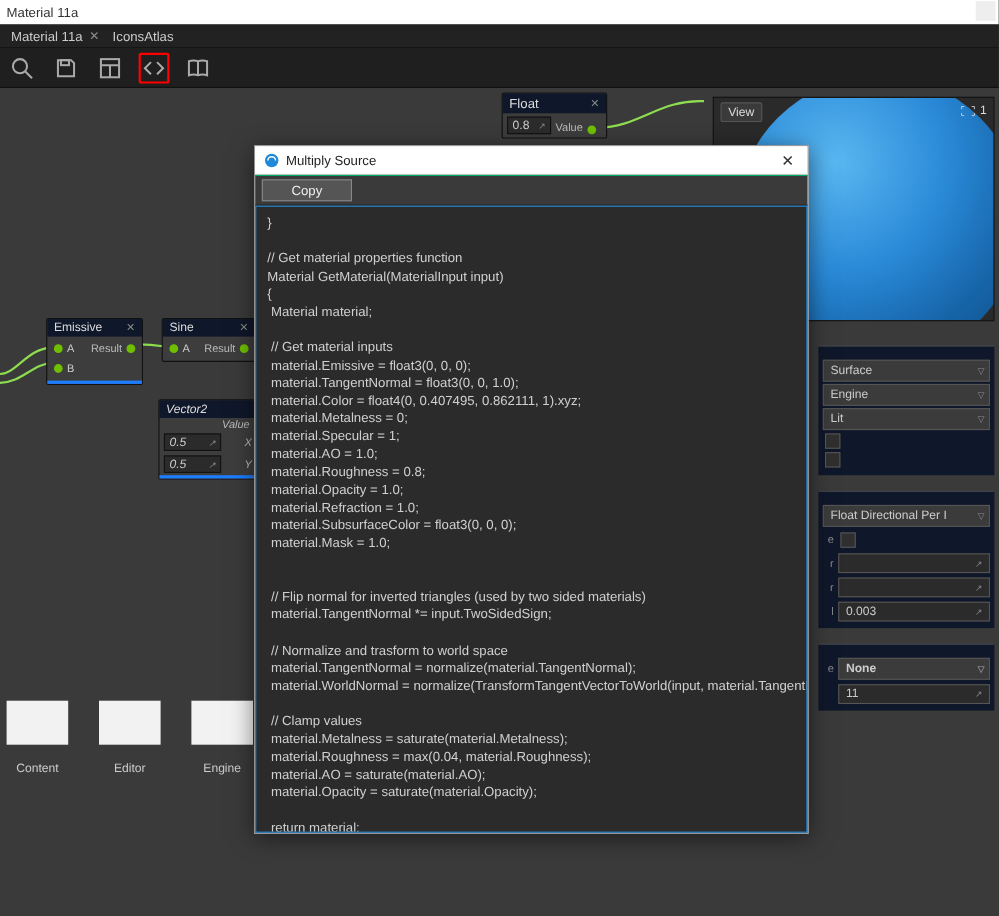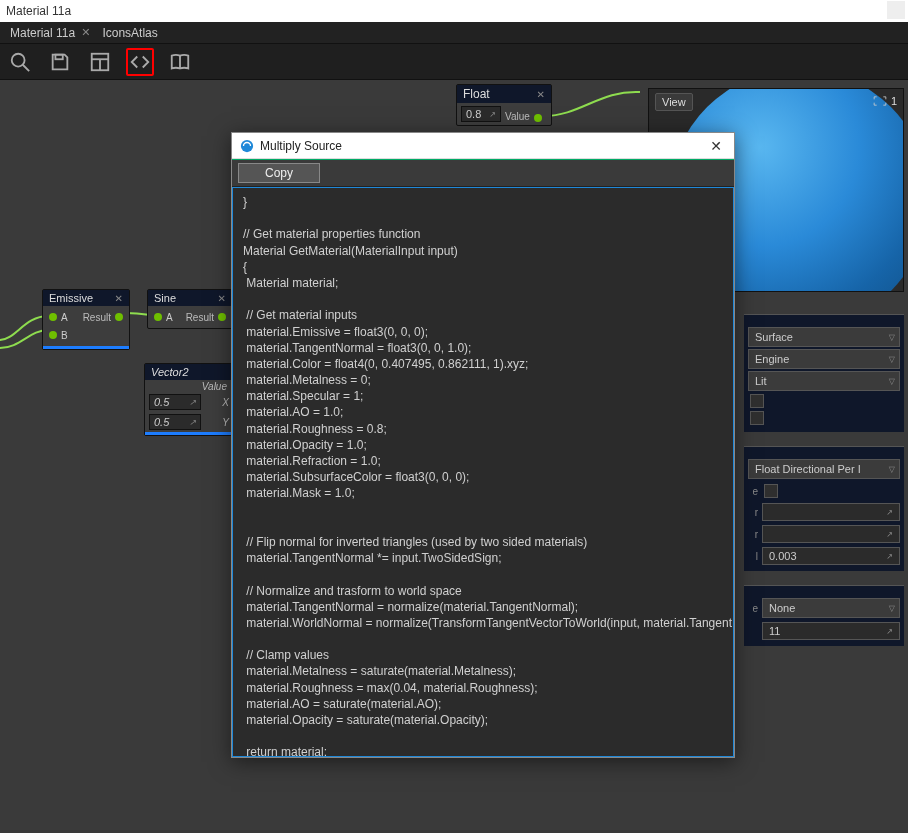--- a/index.html
+++ b/index.html
@@ -266,36 +266,50 @@
               <span class="arr">↗</span>
             </div>
           </div>
       </div>
     </div>
     <div class="sec">
       <div class="secdiv"></div>
       <div class="secpad">
         <div class="proprow">
             <span class="plabel">e</span>
-            <div class="combo" style="flex:1;margin:2px 4px;">
+            <div class="combo" style="flex:1;margin:2px 4px;font-weight:bold;">
               <span>None</span>
               <span class="chev">▽</span>
             </div>
           </div>
         <div class="proprow">
             <span class="plabel"></span>
             <div class="nfield">
               <span>11</span>
               <span class="arr">↗</span>
             </div>
           </div>
       </div>
     </div>
   </div>
 
+  <div class="thumbs">
+    <div class="thumb">
+      <div class="timg"></div>
+      <div class="tlabel">Content</div>
+    </div>
+    <div class="thumb">
+      <div class="timg"></div>
+      <div class="tlabel">Editor</div>
+    </div>
+    <div class="thumb">
+      <div class="timg"></div>
+      <div class="tlabel">Engine</div>
+    </div>
+  </div>
 
 </div>
 
 <div class="modal">
   <div class="mhead">
     <svg class="micon" viewBox="0 0 16 16">
         <circle cx="8" cy="8" r="7" fill="#1f88d8"></circle>
         <path d="M4 8a4 4 0 0 1 8 0" stroke="#fff" stroke-width="1.5" fill="none"></path>
       </svg>
     <span class="mtitle">Multiply Source</span>

